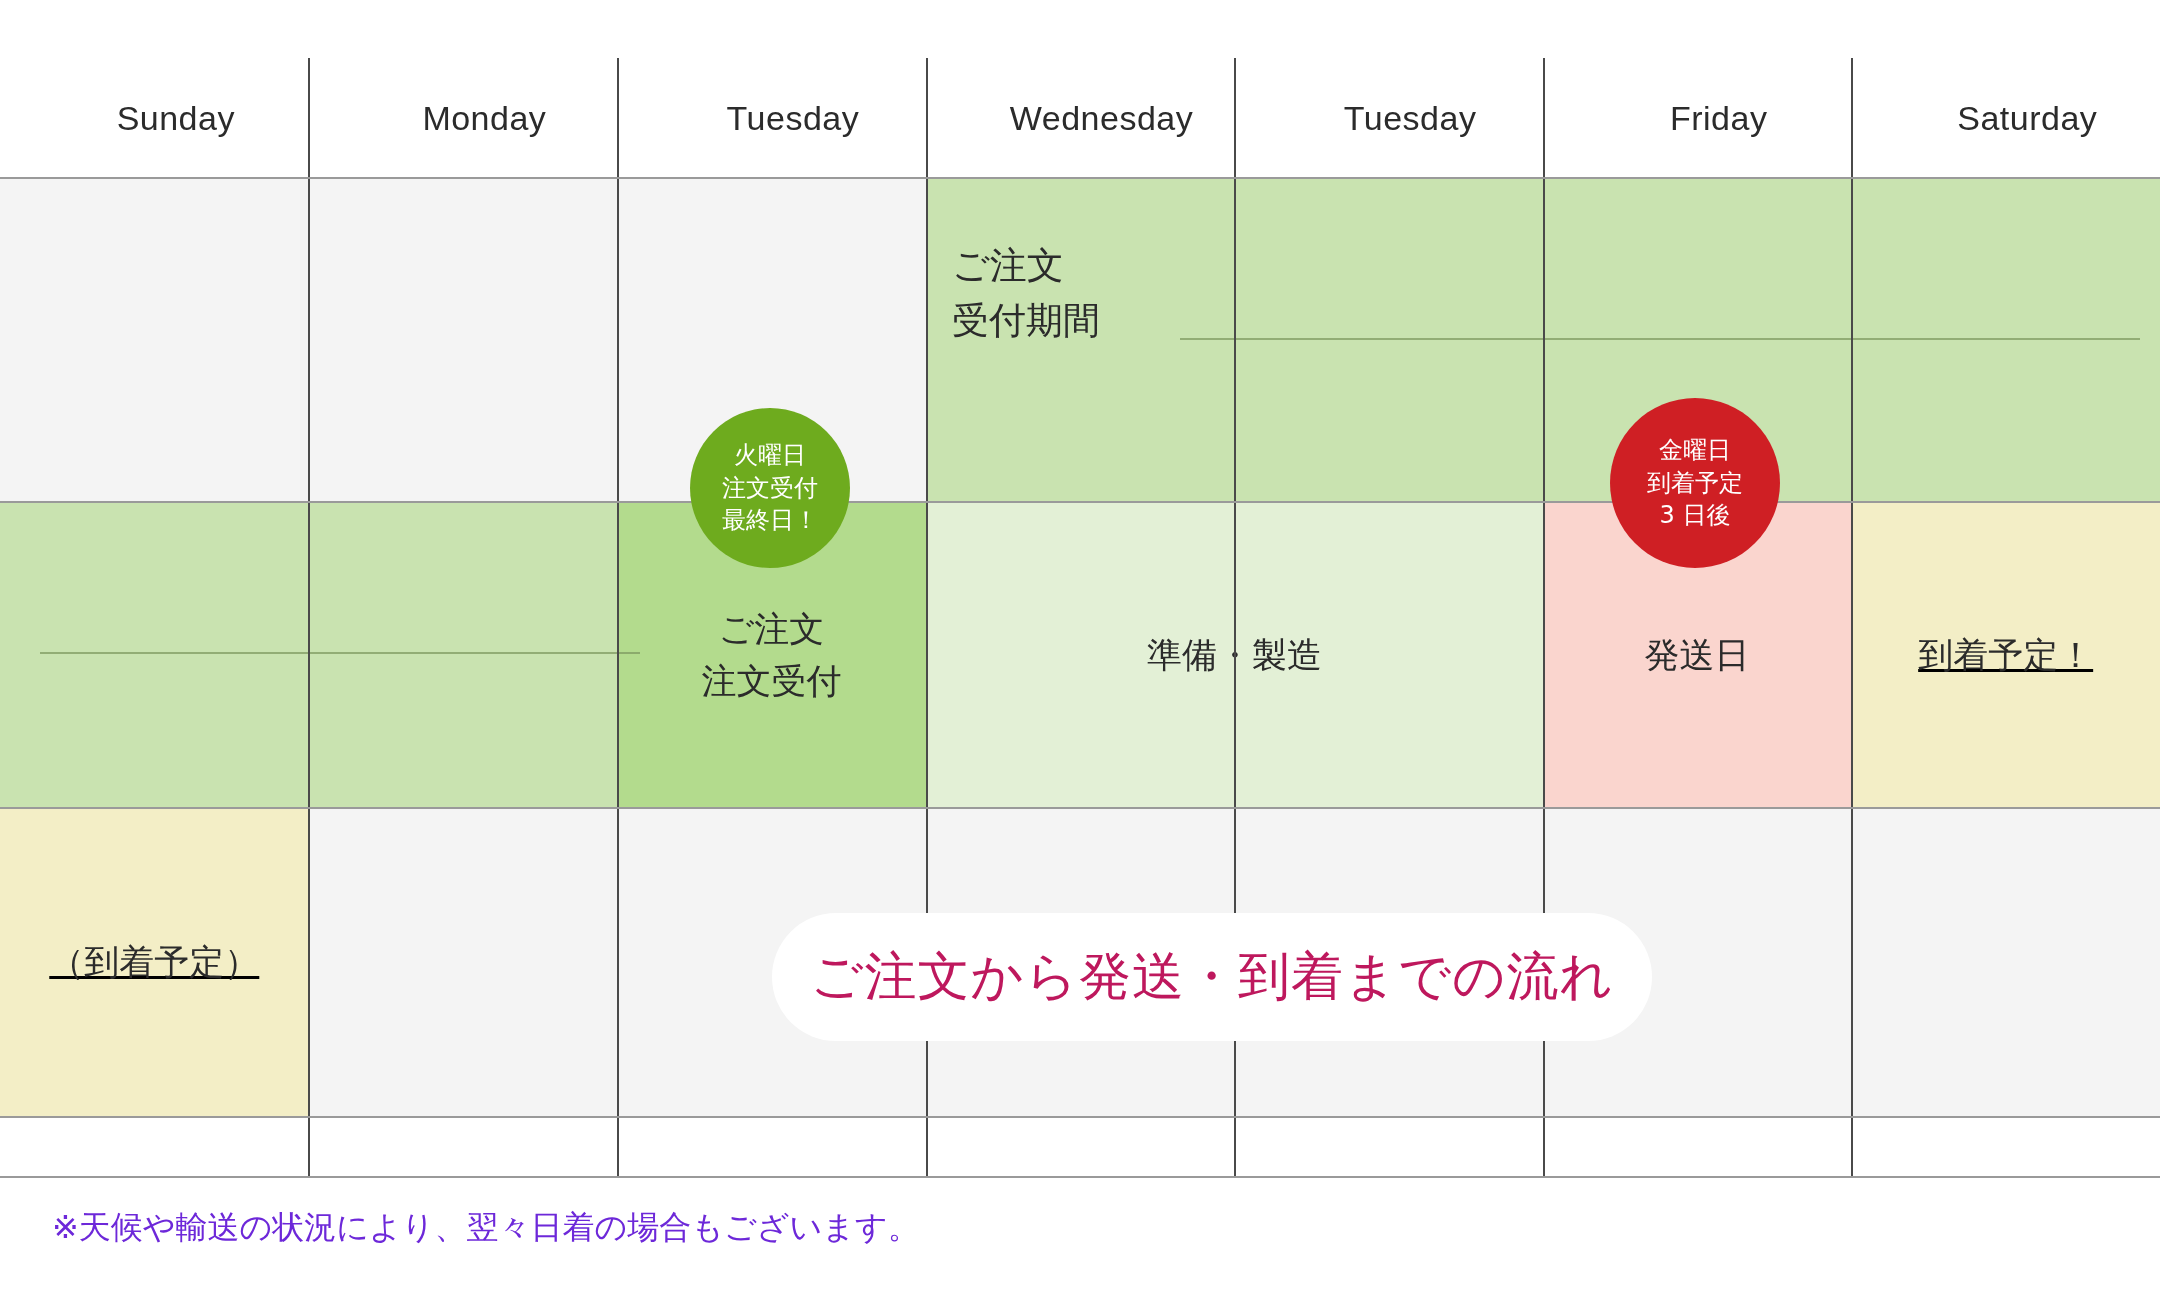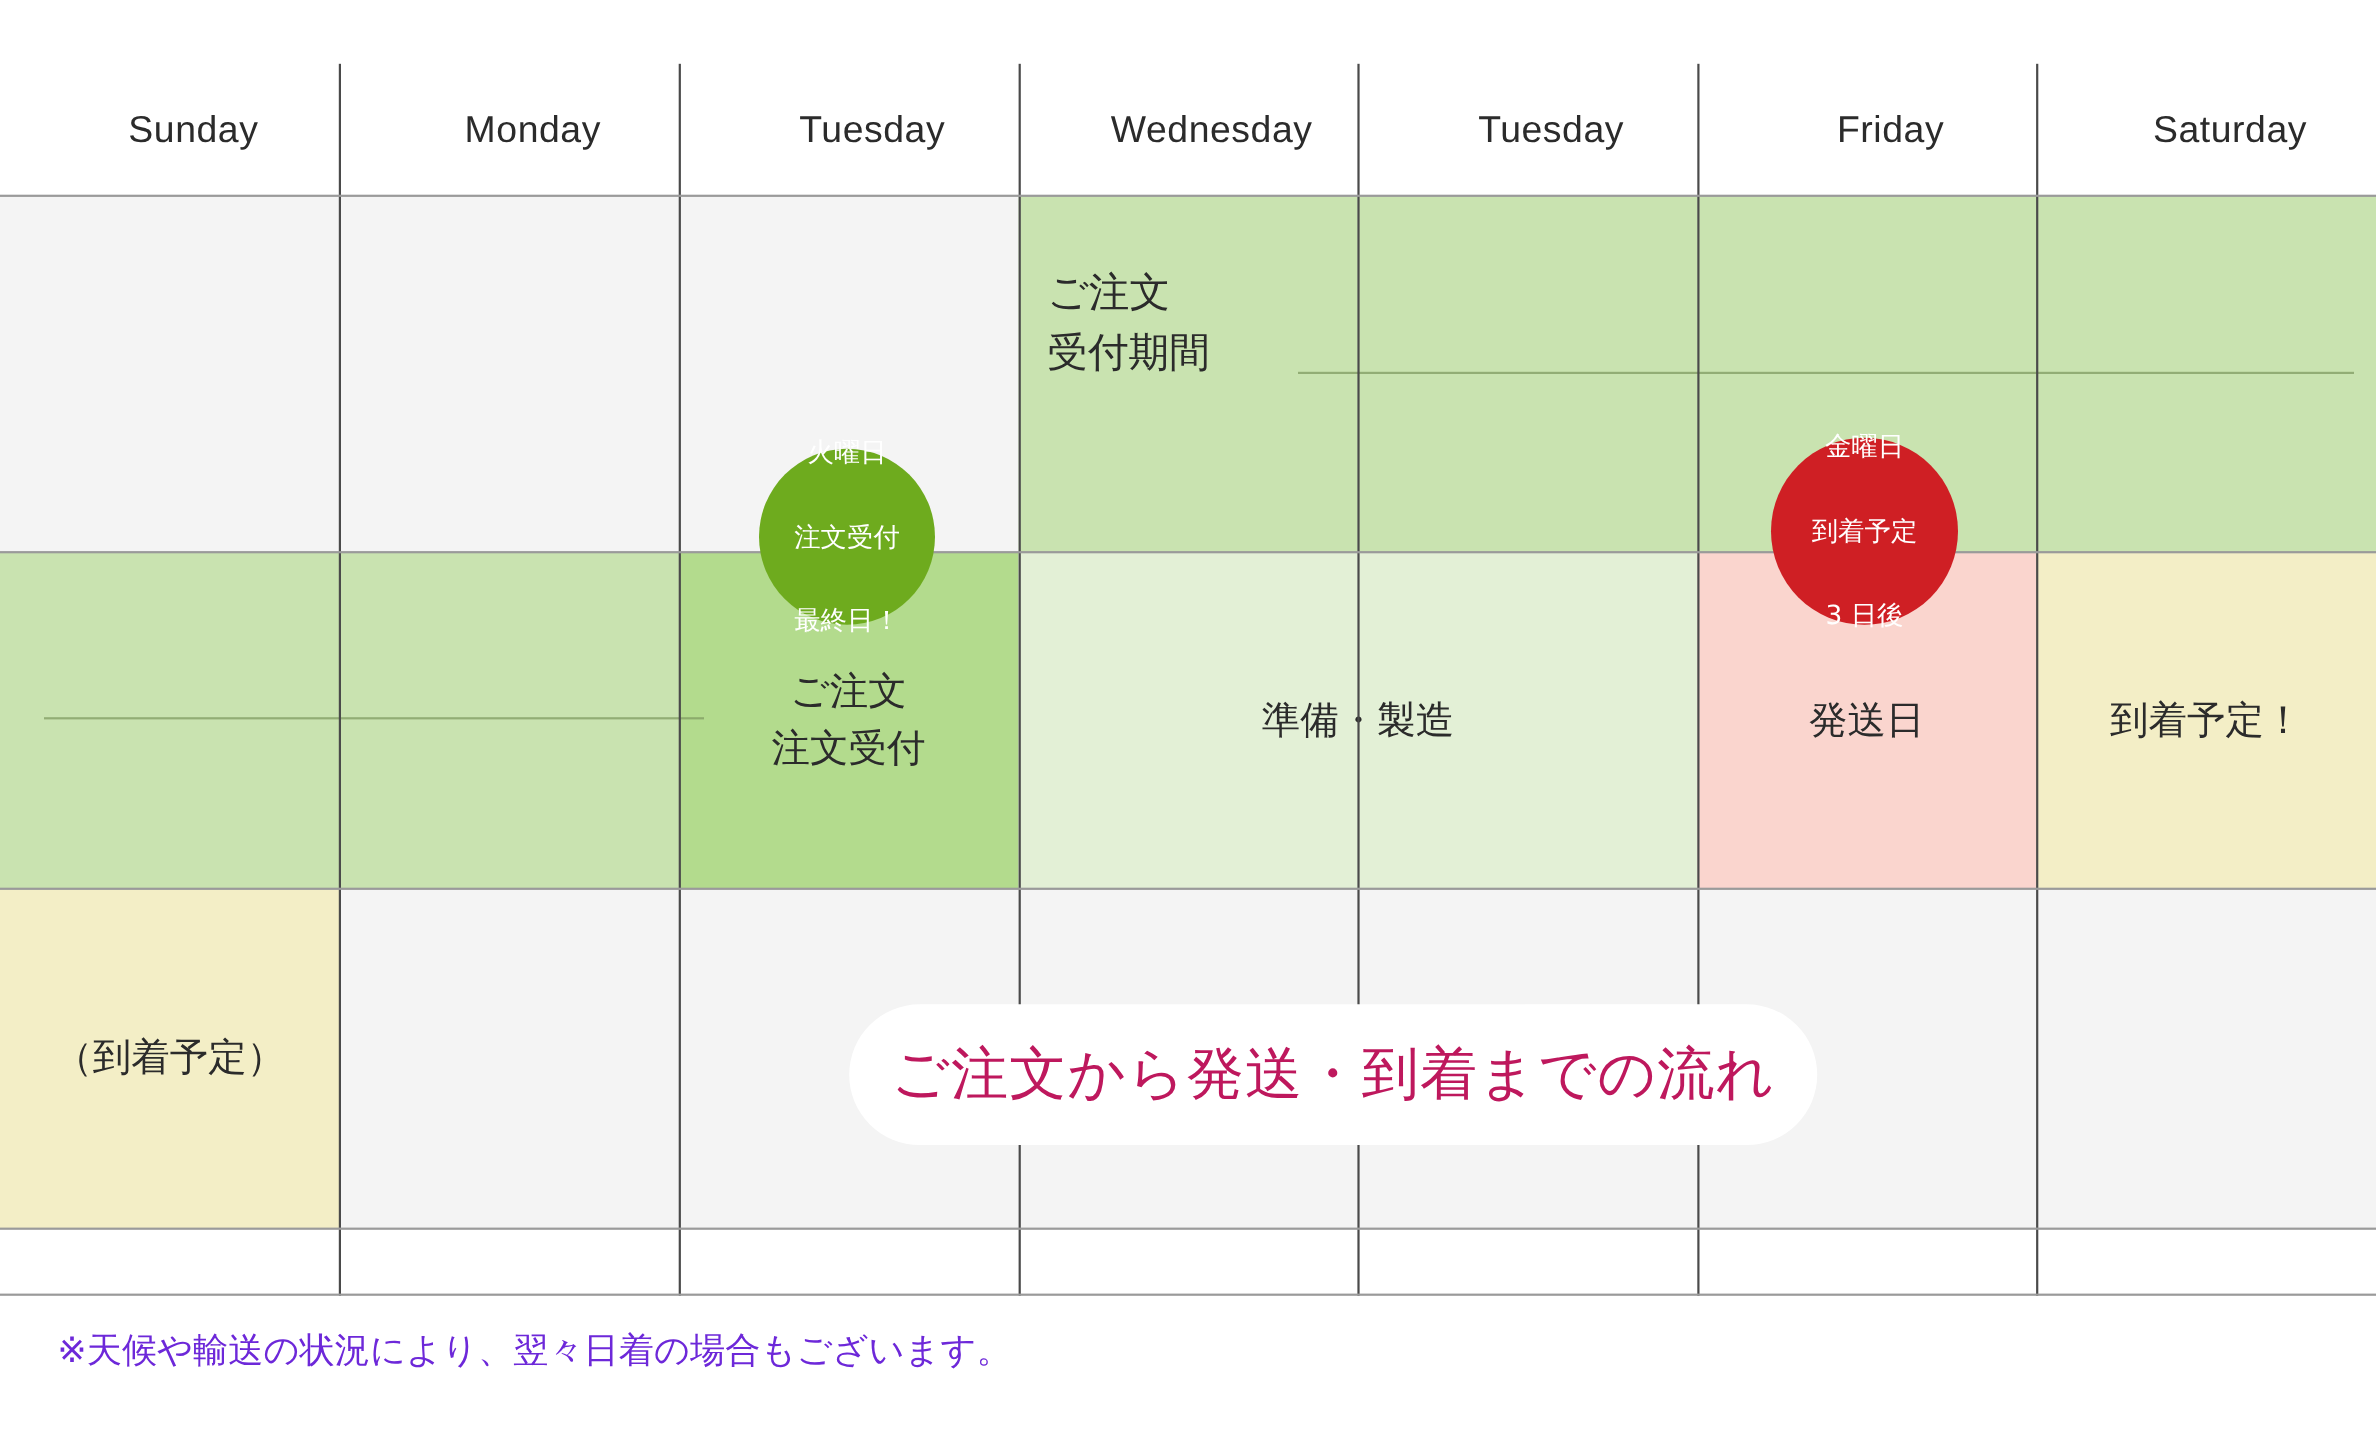--- a/index.html
+++ b/index.html
@@ -52,40 +52,39 @@
   }
   .cell-text.big{font-size:37px;}
 
   
   .f-grey{background:#f4f4f4;}
   .f-white{background:#ffffff;}
   .f-green{background:#c9e3b0;}
   .f-green-dark{background:#b3db8d;}
   .f-green-pale{background:#e3f0d6;}
   .f-pink{background:#fad5ce;}
-  .f-cream{background:#f3eec6;}
+  .f-cream{background:#f3eec6;text-decoration:underline;}
 
   
   .span-label{
     position:absolute;display:flex;align-items:center;
     pointer-events:none;
   }
 
   
   .rule{position:absolute;height:2px;background:#7f9b62;opacity:.75;}
 
   
   .badge{
     position:absolute;border-radius:50%;
     display:flex;flex-direction:column;align-items:center;justify-content:center;
     color:#ffffff;text-align:center;
     font-family:"DejaVu Sans","Liberation Sans",sans-serif;
     line-height:1.35;font-size:24px;
     z-index:6;
-    gap:44px;
   }
   .badge-green{background:#6eab1e;width:160px;height:160px;}
   .badge-red{background:#cf1f24;width:170px;height:170px;}
 
   
   .pill{
     position:absolute;
     background:#ffffff;border-radius:70px;
     display:flex;align-items:center;justify-content:center;
     z-index:8;

